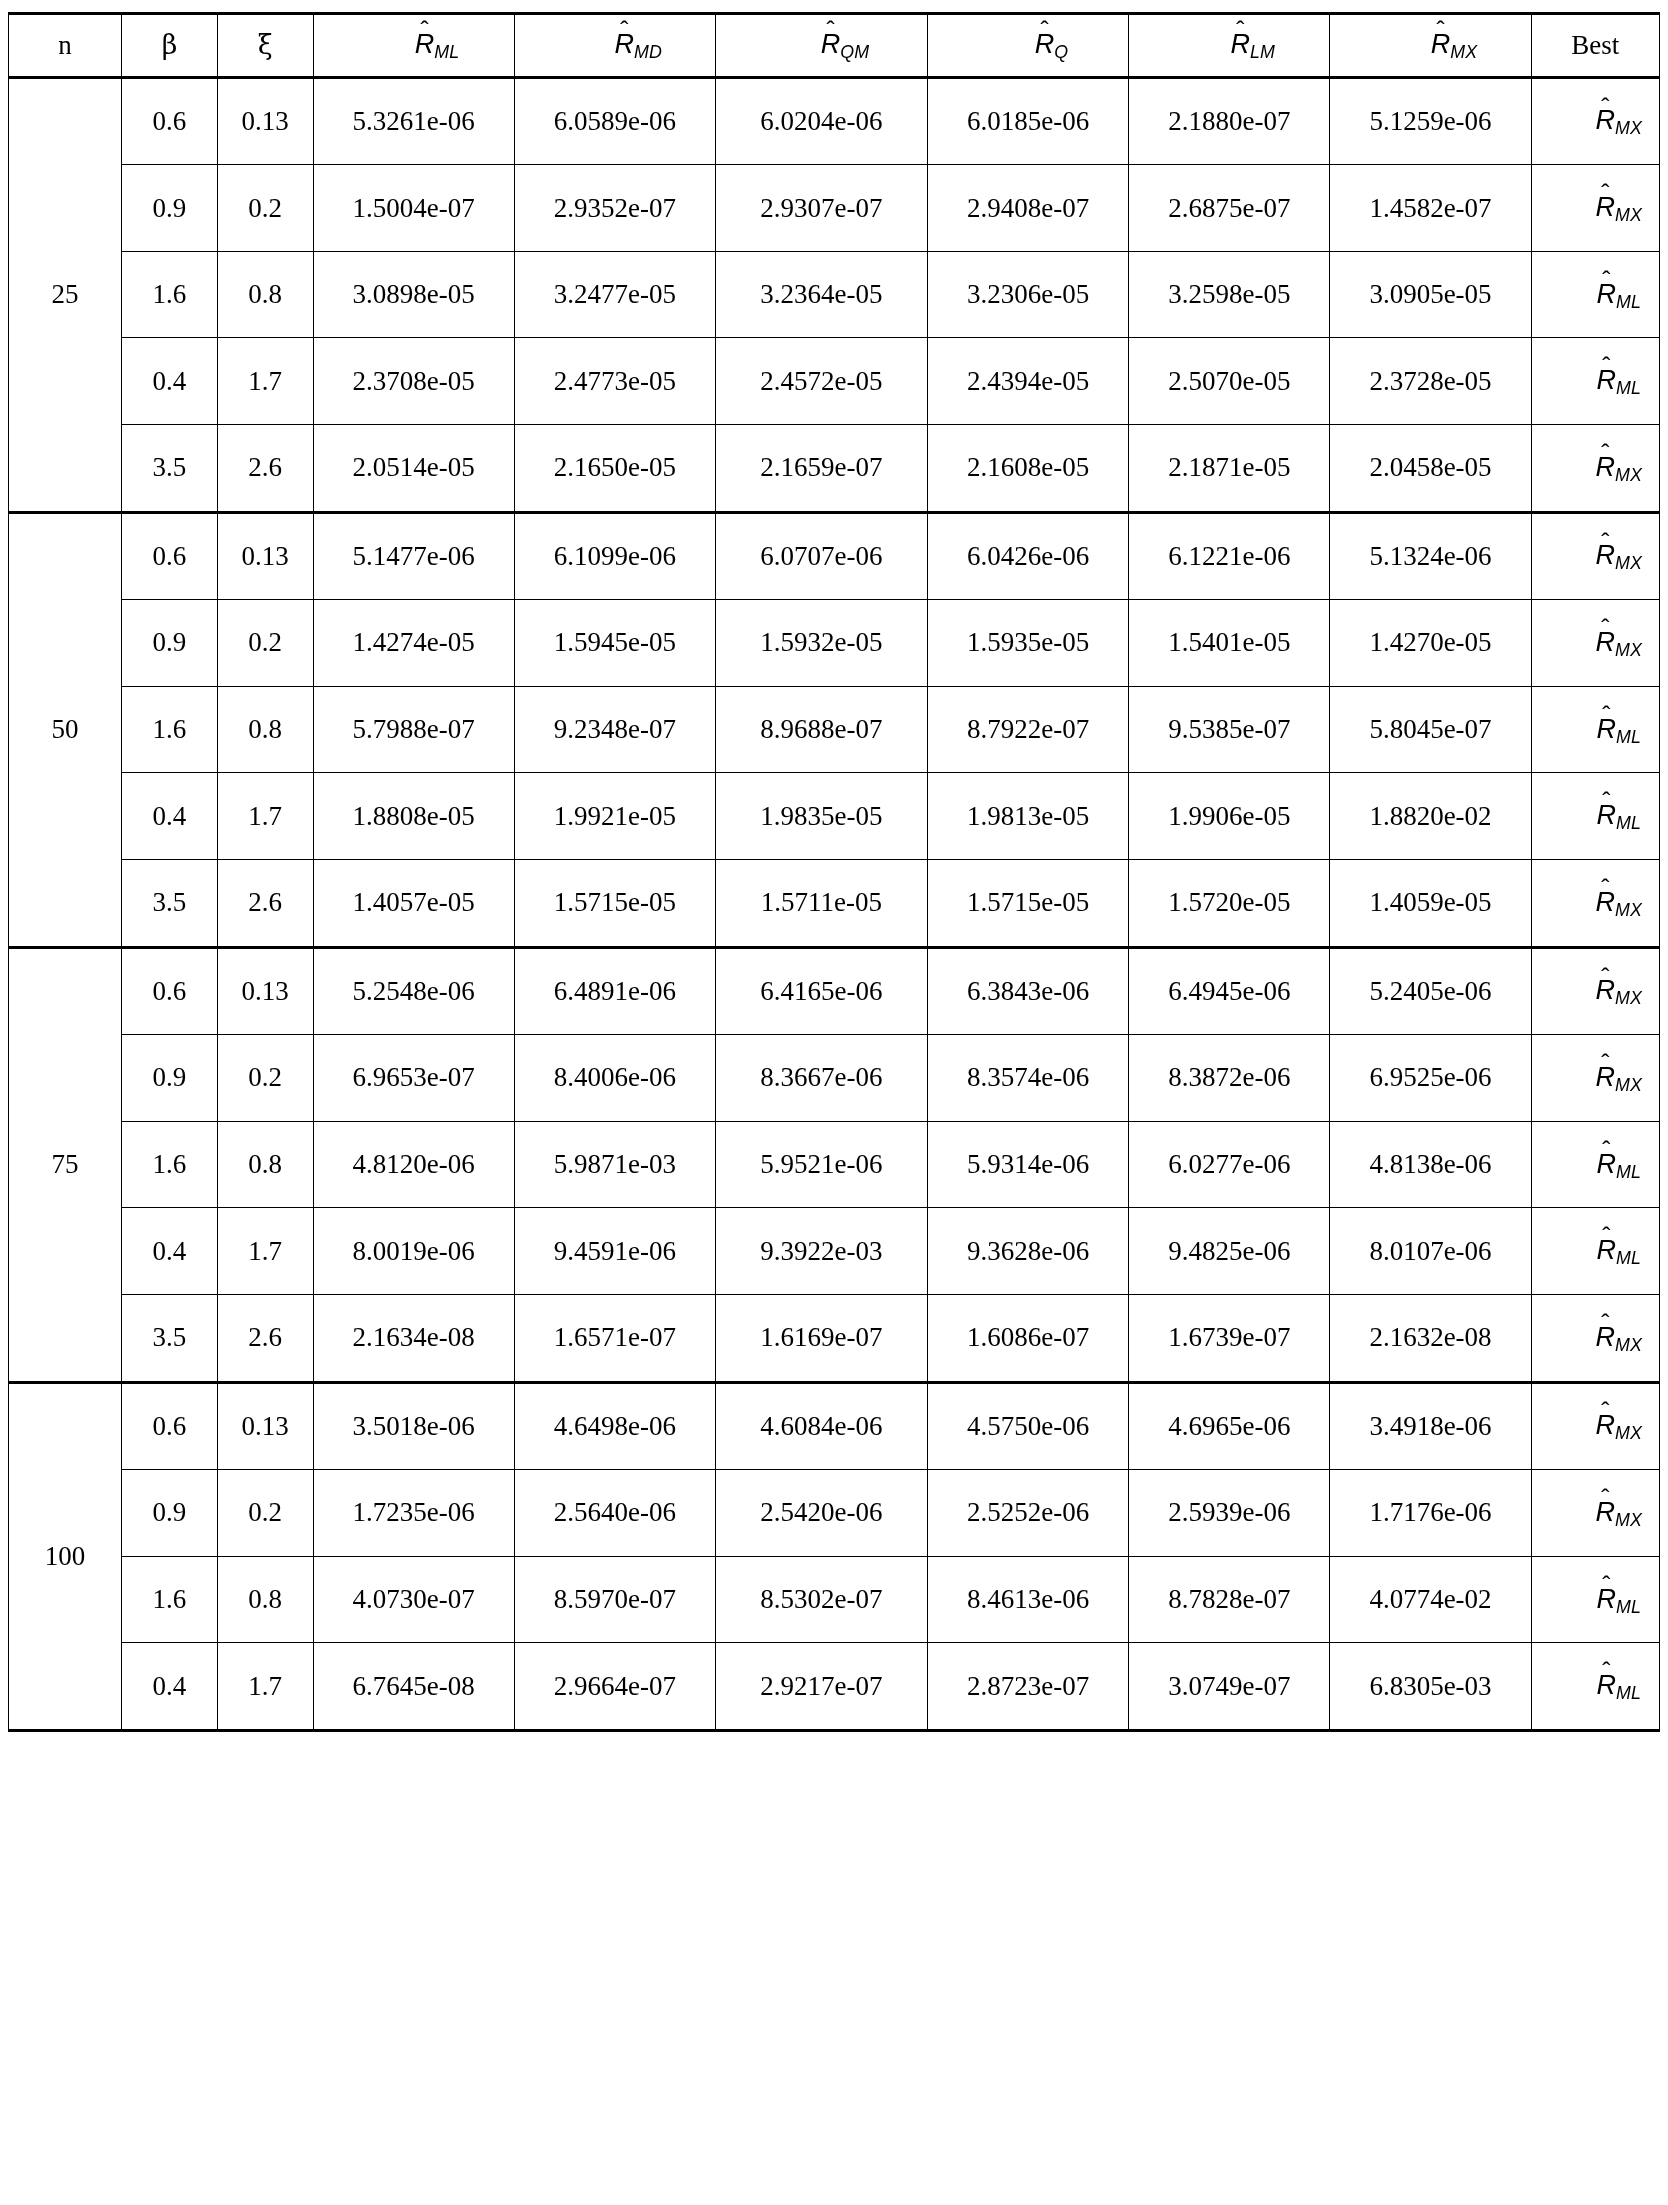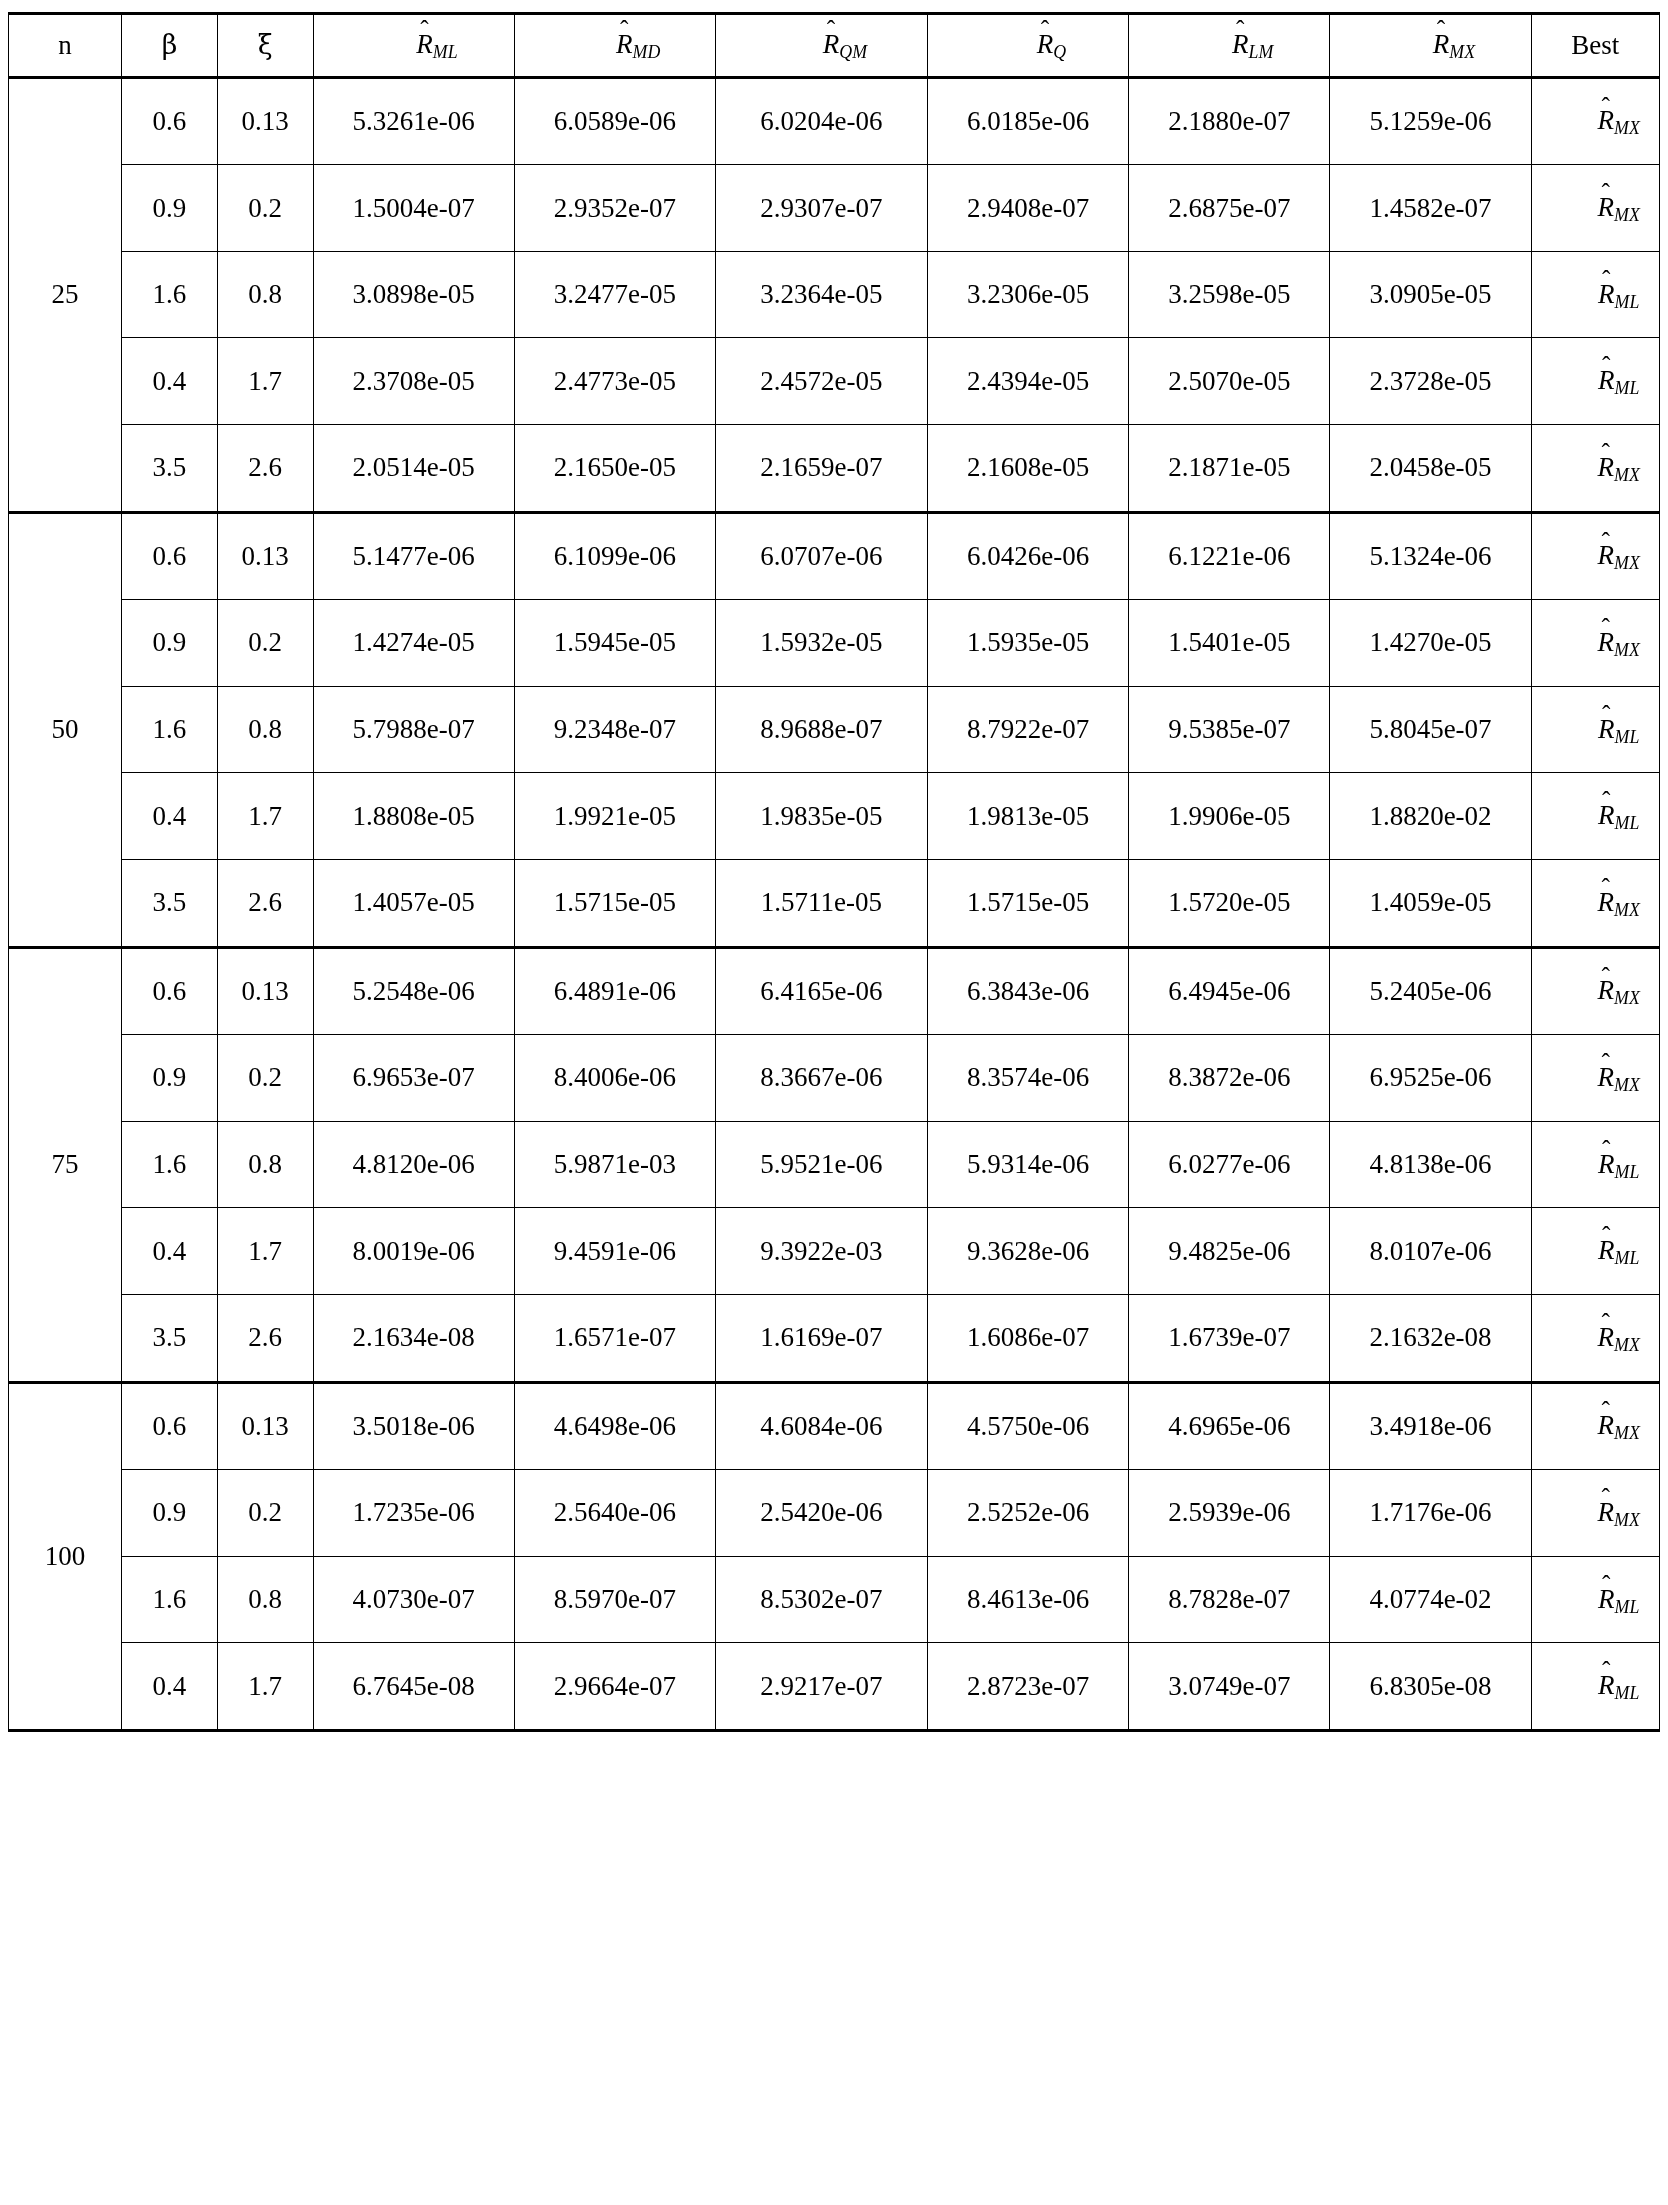--- a/index.html
+++ b/index.html
@@ -74,21 +74,21 @@
     display: block;
     max-width: 100%;
   }
   .rowlabel {
     white-space: nowrap;
   }
   
   .rhat {
     display: inline-block;
     white-space: nowrap;
-    font-family: Liberation Serif, serif;
+    font-family: Liberation Sans, sans-serif;
     line-height: 1;
     margin-left: 47px;
   }
   .rhat .base {
     position: relative;
     display: inline-block;
     font-style: italic;
     font-size: 1em;
   }
   .rhat .base .hat {
@@ -575,20 +575,20 @@
           <td>
             <span class="val">2.9217e-07</span>
           </td>
           <td>
             <span class="val">2.8723e-07</span>
           </td>
           <td>
             <span class="val">3.0749e-07</span>
           </td>
           <td>
-            <span class="val">6.8305e-08</span>
+            <span class="val">6.8305e-03</span>
           </td>
           <td><span class="rhat"><span class="base">R<span class="hat">̂</span></span><span class="sub">ML</span></span></td>
         </tr>
       </tbody>
   </table>
 </div>
 
 
 </body></html>

